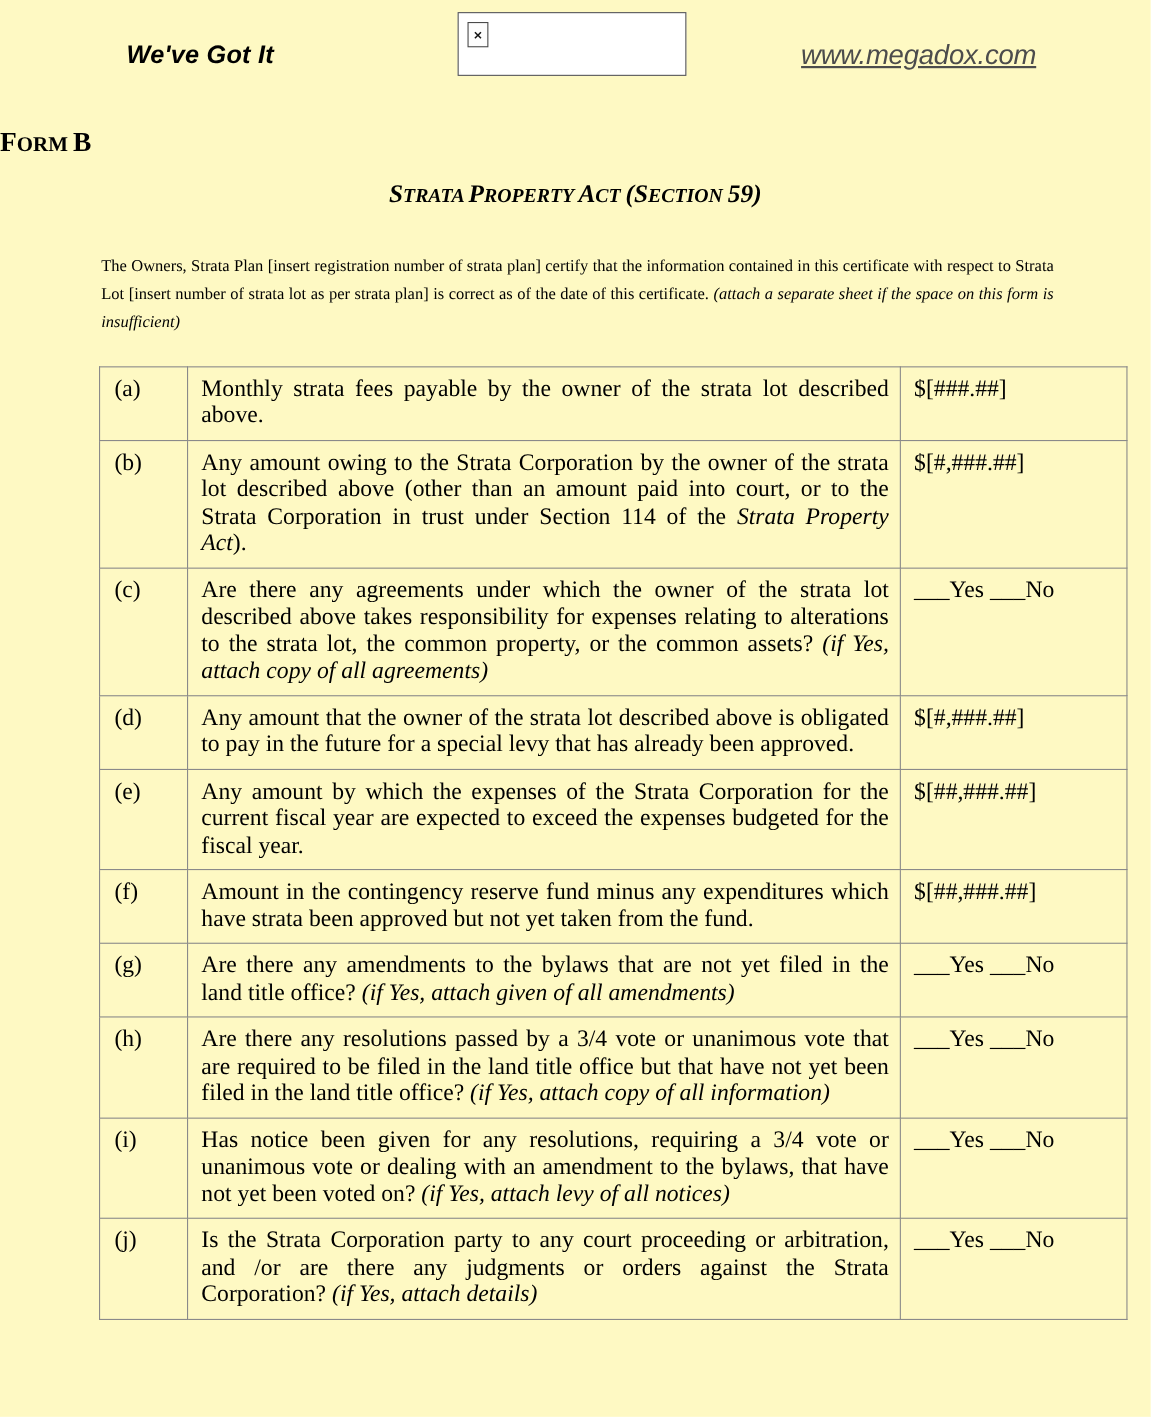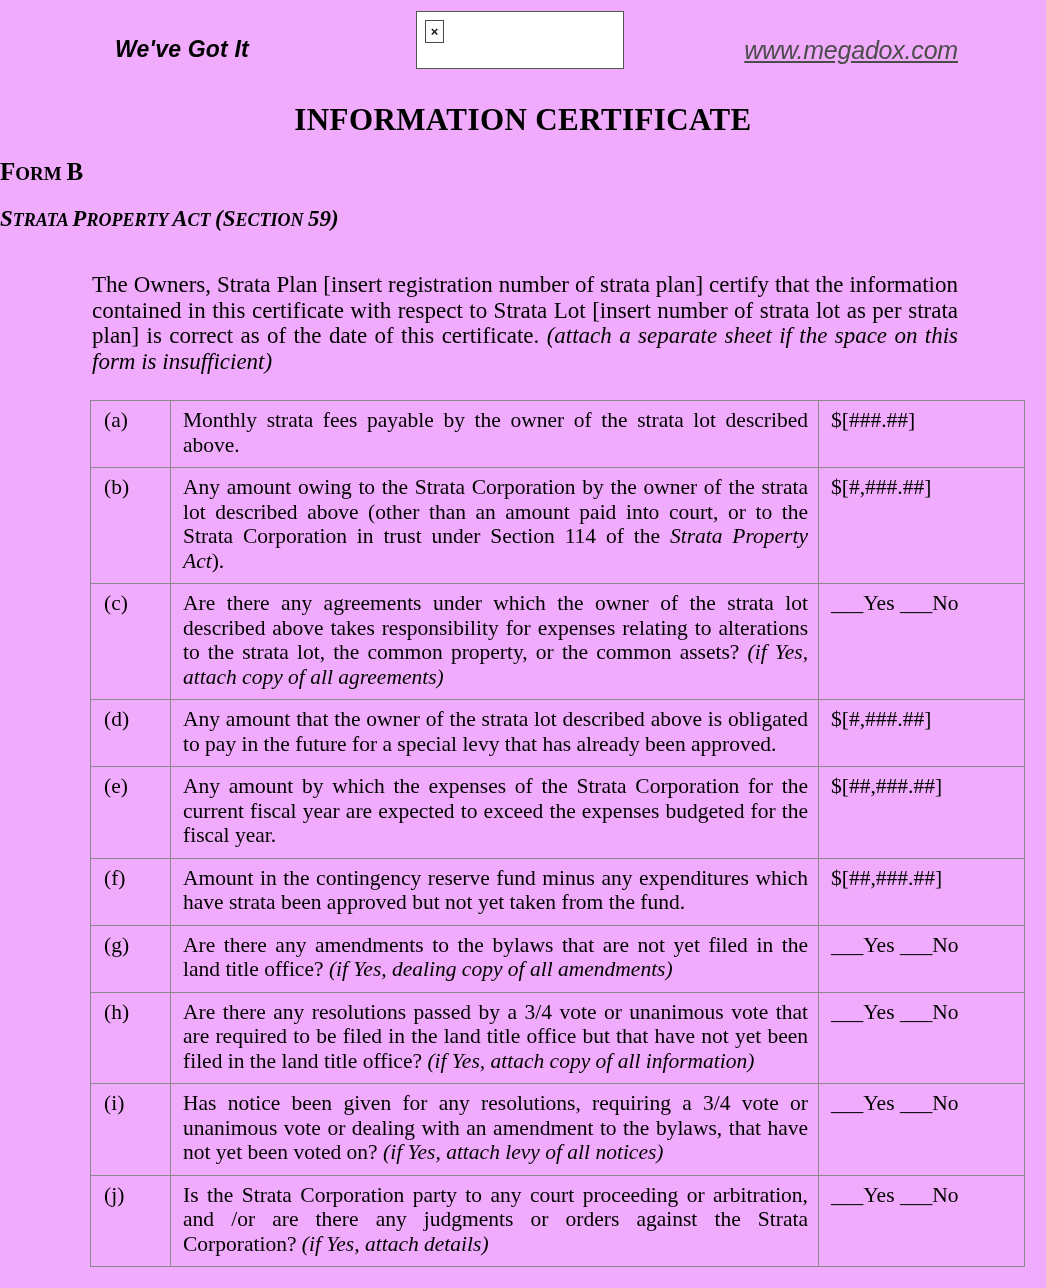--- a/index.html
+++ b/index.html
@@ -12,21 +12,21 @@
     height: 1288px;
     font-family: "Liberation Serif", serif;
     color: #000000;
     overflow: hidden;
   }
 
   .page {
     position: relative;
     width: 1046px;
     height: 1288px;
-    background: #f0abfc;
+    background: #fef9c3;
     box-sizing: border-box;
   }
 
   
   .header {
     position: relative;
     height: 96px;
     margin: 0 88px 0 88px;
   }
   .logo-text {
@@ -62,21 +62,21 @@
     box-sizing: border-box;
     font-family: "Liberation Sans", sans-serif;
     font-size: 13px;
     font-weight: bold;
     line-height: 21px;
     text-align: center;
     color: #111111;
   }
   .site-url {
     position: absolute;
-    right: 0px;
+    right: 16px;
     top: 36px;
     font-family: "Liberation Sans", sans-serif;
     font-style: italic;
     font-size: 25px;
     color: #4c4c4c;
     text-decoration: underline;
     white-space: nowrap;
     letter-spacing: -0.2px;
   }
 
@@ -92,33 +92,34 @@
   .form-line {
     text-align: left;
     font-family: "Liberation Serif", serif;
     font-weight: bold;
     font-size: 25px;
     margin: 20px 0 0 0;
   }
   .form-line .sc { font-size: 19px; }
 
   .act-line {
+    text-align: center;
     font-family: "Liberation Serif", serif;
     font-weight: bold;
     font-style: italic;
     font-size: 23px;
     margin: 20px 0 0 0;
   }
   .act-line .sc { font-size: 18px; }
   .act-line .paren { font-style: italic; }
 
   
   .intro {
     margin: 40px 88px 0 92px;
-    font-size: 23px;
+    font-size: 15px;
     line-height: 25.5px;
     text-align: justify;
     text-justify: inter-word;
   }
   .intro .it { font-style: italic; }
 
   
   .form-table {
     margin: 26px 88px 0 90px;
     border-collapse: collapse;
@@ -160,21 +161,20 @@
   <div class="header">
     <div class="logo-text">We've Got It</div>
 
     <div class="logo-box">
       <div class="broken-img-icon">×</div>
     </div>
 
     <div class="site-url">www.megadox.com</div>
   </div>
 
-  <div class="doc-title">INFORMATION CERTIFICATE</div>
 
   <div class="form-line">
     <span>F</span><span class="sc">ORM </span><span>B</span>
   </div>
 
   <div class="act-line">
     <span>S</span><span class="sc">TRATA </span><span>P</span><span class="sc">ROPERTY </span><span>A</span><span class="sc">CT </span><span class="paren">(</span><span>S</span><span class="sc">ECTION </span><span>59</span><span class="paren">)</span>
   </div>
 
   <div class="intro">
@@ -208,21 +208,21 @@
         <td class="col-body"><span>Any amount by which the expenses of the Strata Corporation for the current fiscal year are expected to exceed the expenses budgeted for the fiscal year.</span><span class="it"></span><span></span></td>
         <td class="col-value">$[##,###.##]</td>
       </tr>
       <tr>
         <td class="col-label">(f)</td>
         <td class="col-body"><span>Amount in the contingency reserve fund minus any expenditures which have strata been approved but not yet taken from the fund.</span><span class="it"></span><span></span></td>
         <td class="col-value">$[##,###.##]</td>
       </tr>
       <tr>
         <td class="col-label">(g)</td>
-        <td class="col-body"><span>Are there any amendments to the bylaws that are not yet filed in the land title office? </span><span class="it">(if Yes, dealing copy of all amendments)</span><span></span></td>
+        <td class="col-body"><span>Are there any amendments to the bylaws that are not yet filed in the land title office? </span><span class="it">(if Yes, attach given of all amendments)</span><span></span></td>
         <td class="col-value">___Yes ___No</td>
       </tr>
       <tr>
         <td class="col-label">(h)</td>
         <td class="col-body"><span>Are there any resolutions passed by a 3/4 vote or unanimous vote that are required to be filed in the land title office but that have not yet been filed in the land title office? </span><span class="it">(if Yes, attach copy of all information)</span><span></span></td>
         <td class="col-value">___Yes ___No</td>
       </tr>
       <tr>
         <td class="col-label">(i)</td>
         <td class="col-body"><span>Has notice been given for any resolutions, requiring a 3/4 vote or unanimous vote or dealing with an amendment to the bylaws, that have not yet been voted on? </span><span class="it">(if Yes, attach levy of all notices)</span><span></span></td>

